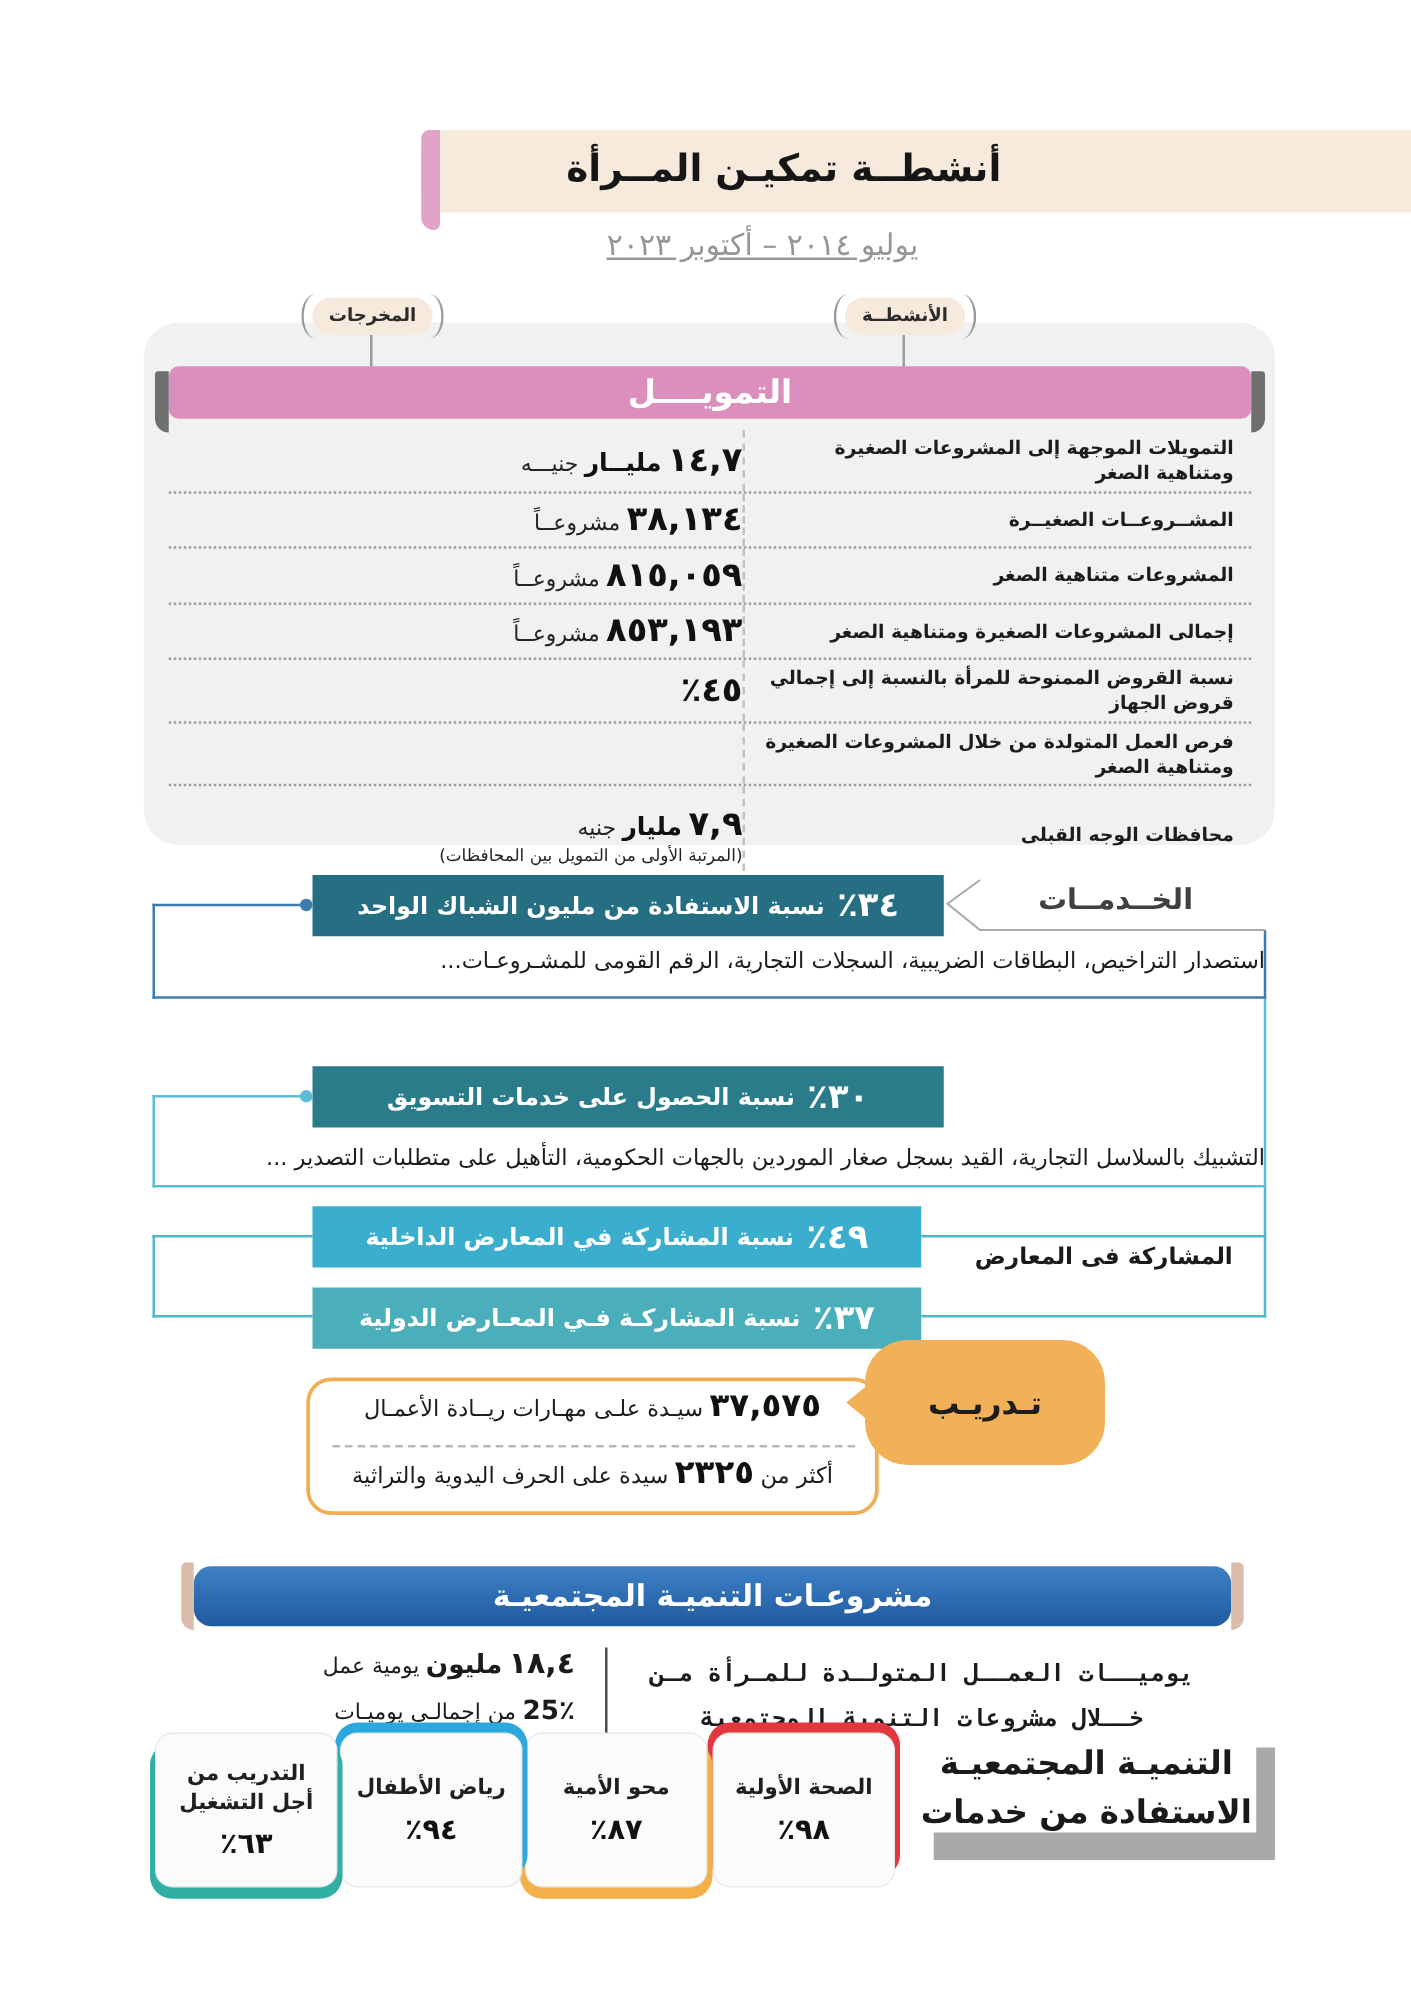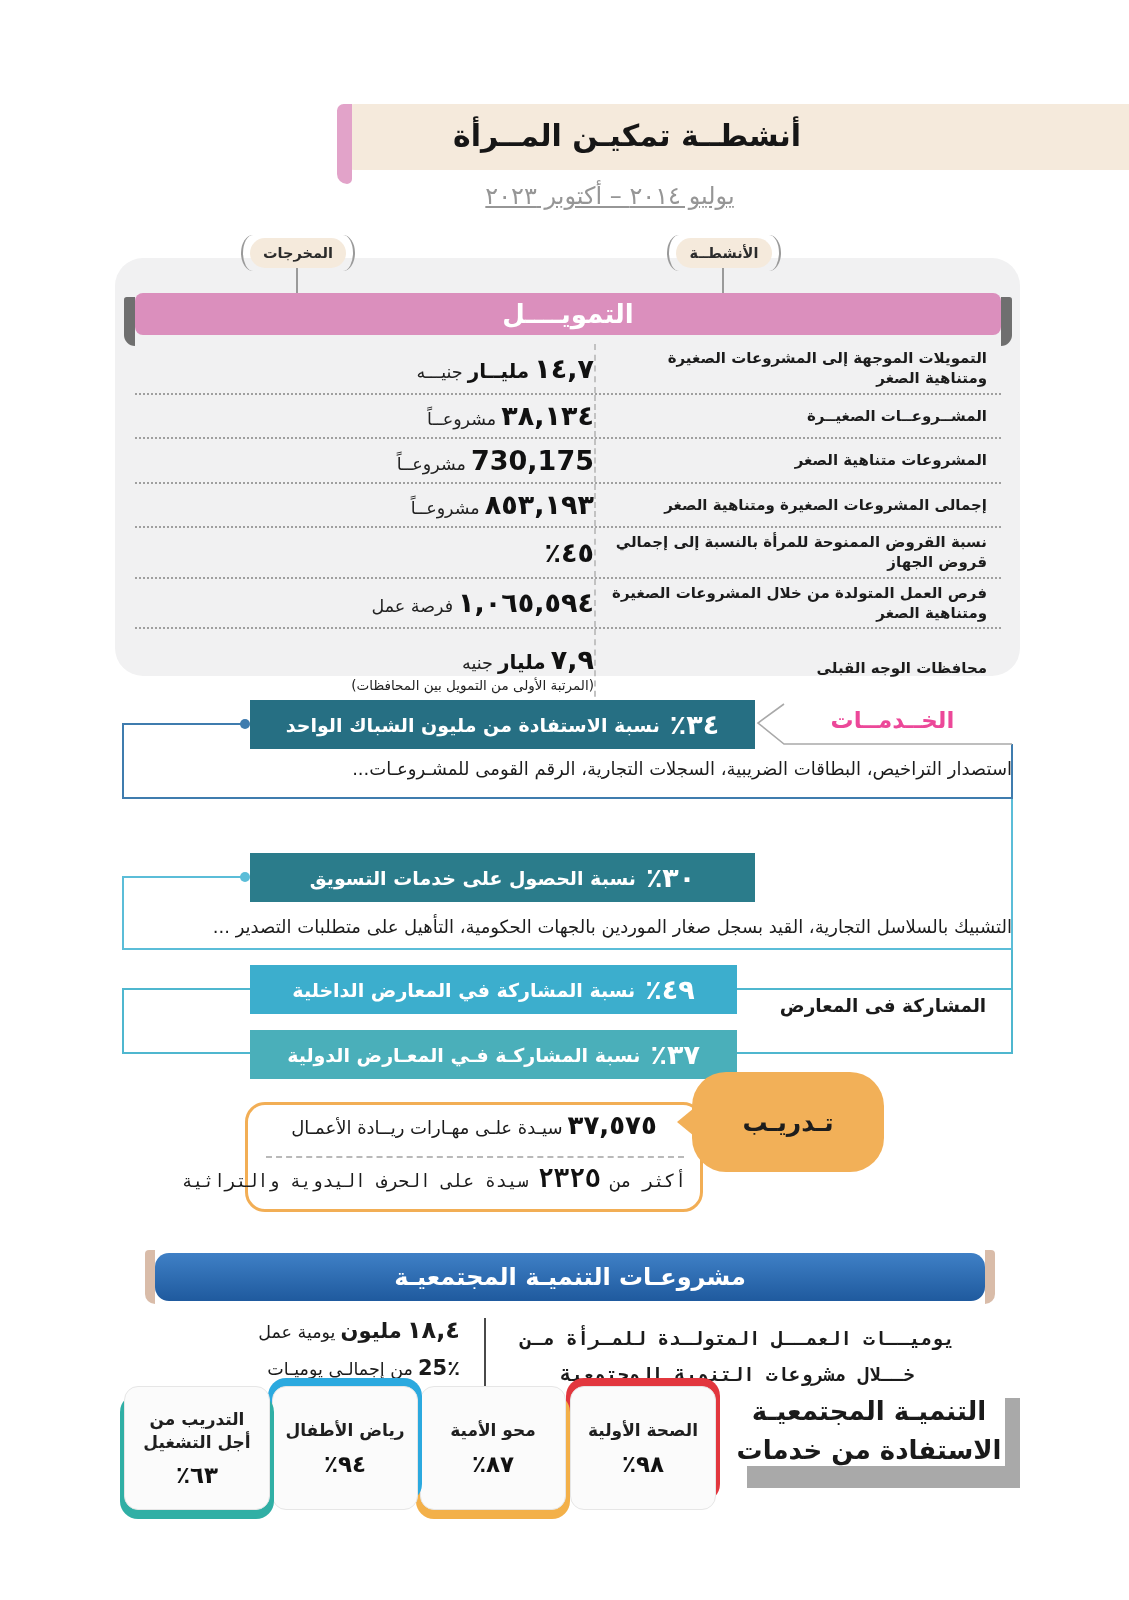--- a/index.html
+++ b/index.html
@@ -47,32 +47,32 @@
   .sbox{position:absolute;left:250px;height:49px;color:#fff;display:flex;align-items:center;justify-content:center;gap:10px;}
   .sbox .pct{font-size:27px;font-weight:bold;}
   .sbox .stext{font-size:19px;font-weight:bold;}
   .sbox1{top:700px;width:505px;background:#266F83;}
   .sbox2{top:853px;width:505px;background:#2B7C8B;}
   .sbox3{top:965px;width:487px;background:#3CAECD;}
   .sbox4{top:1030px;width:487px;background:#4AAFBA;}
   .sdesc{position:absolute;left:122px;width:890px;text-align:right;font-size:18px;color:#1c1c1c;}
   .sdesc1{top:758px;}
   .sdesc2{top:916px;}
-  .chev-label{position:absolute;left:795px;top:707px;width:195px;text-align:center;font-size:23px;font-weight:bold;color:#ec4899;}
+  .chev-label{position:absolute;left:795px;top:707px;width:195px;text-align:center;font-size:23px;font-weight:bold;color:#404040;}
   .chev-svg{position:absolute;left:752px;top:698px;}
   .exh-label{position:absolute;left:758px;top:995px;width:250px;text-align:center;font-size:18.5px;font-weight:bold;color:#1b1b1b;}
 
   .c{position:absolute;}
   .dot{width:10px;height:10px;border-radius:50%;}
   .blu{background:#3F7CAE;}  .cy{background:#5BBDD8;}  .cy2{background:#4FB7CF;}
 
   
   .train-box{position:absolute;left:245px;top:1102px;width:458px;height:110px;border:3px solid #F2AE55;border-radius:20px;background:#fff;box-sizing:border-box;}
   .train-l1{position:absolute;left:262px;top:1110px;width:424px;text-align:center;white-space:nowrap;}
-  .train-l2{position:absolute;left:262px;top:1163px;width:424px;text-align:center;white-space:nowrap;font-family:Liberation Mono, monospace;}
+  .train-l2{position:absolute;left:262px;top:1163px;width:424px;text-align:center;white-space:nowrap;}
   .tnum{font-size:26px;font-weight:bold;color:#111;}
   .ttext{font-size:18px;color:#1b1b1b;}
   .train-dash{position:absolute;left:266px;top:1156px;width:418px;border-top:2px dashed #b9b9b9;}
   .train-bubble{position:absolute;left:692px;top:1072px;width:192px;height:100px;background:#F2B058;border-radius:34px;
         display:flex;align-items:center;justify-content:center;font-size:25px;font-weight:bold;color:#1d1d1d;}
   .train-bubble::before{content:"";position:absolute;left:-15px;top:36px;border-top:14px solid transparent;
         border-bottom:14px solid transparent;border-right:17px solid #F2B058;}
 
   
   .comm-header{position:absolute;left:155px;top:1253px;width:830px;height:48px;border-radius:14px;
@@ -129,40 +129,37 @@
     </div>
     <div class="frow">
       <div class="fact">المشــروعــات الصغيــرة</div>
       <div class="fval">
         <div class="vline"><span class="num">٣٨,١٣٤</span> <span class="unit">مشروعــاً</span></div>
       </div>
     </div>
     <div class="frow">
       <div class="fact">المشروعات متناهية الصغر</div>
       <div class="fval">
-        <div class="vline"><span class="num">730,175</span> <span class="unit">مشروعــاً</span></div>
+        <div class="vline"><span class="num">٨١٥,٠٥٩</span> <span class="unit">مشروعــاً</span></div>
       </div>
     </div>
     <div class="frow">
       <div class="fact">إجمالى المشروعات الصغيرة ومتناهية الصغر</div>
       <div class="fval">
         <div class="vline"><span class="num">٨٥٣,١٩٣</span> <span class="unit">مشروعــاً</span></div>
       </div>
     </div>
     <div class="frow">
       <div class="fact">نسبة القروض الممنوحة للمرأة بالنسبة إلى إجمالي قروض الجهاز</div>
       <div class="fval">
         <div class="vline"><span class="num">٤٥٪</span></div>
       </div>
     </div>
     <div class="frow">
       <div class="fact">فرص العمل المتولدة من خلال المشروعات الصغيرة ومتناهية الصغر</div>
-      <div class="fval">
-        <div class="vline"><span class="num">١,٠٦٥,٥٩٤</span> <span class="unit">فرصة عمل</span></div>
-      </div>
     </div>
     <div class="frow">
       <div class="fact">محافظات الوجه القبلى</div>
       <div class="fval">
         <div class="vline"><span class="num">٧,٩</span> <span class="bunit">مليار</span> <span class="unit">جنيه</span></div>
         <div class="note">(المرتبة الأولى من التمويل بين المحافظات)</div>
       </div>
     </div>
   </div>
 

